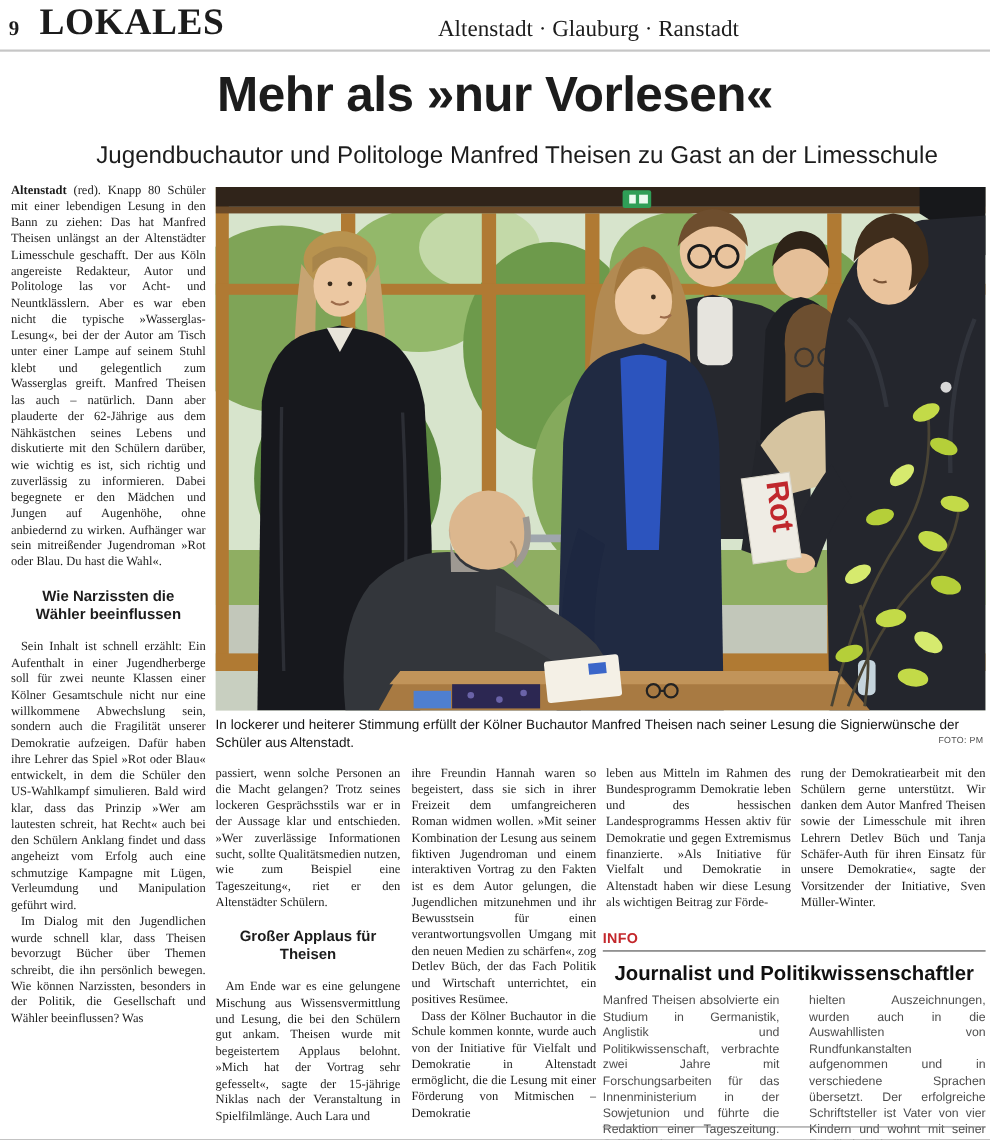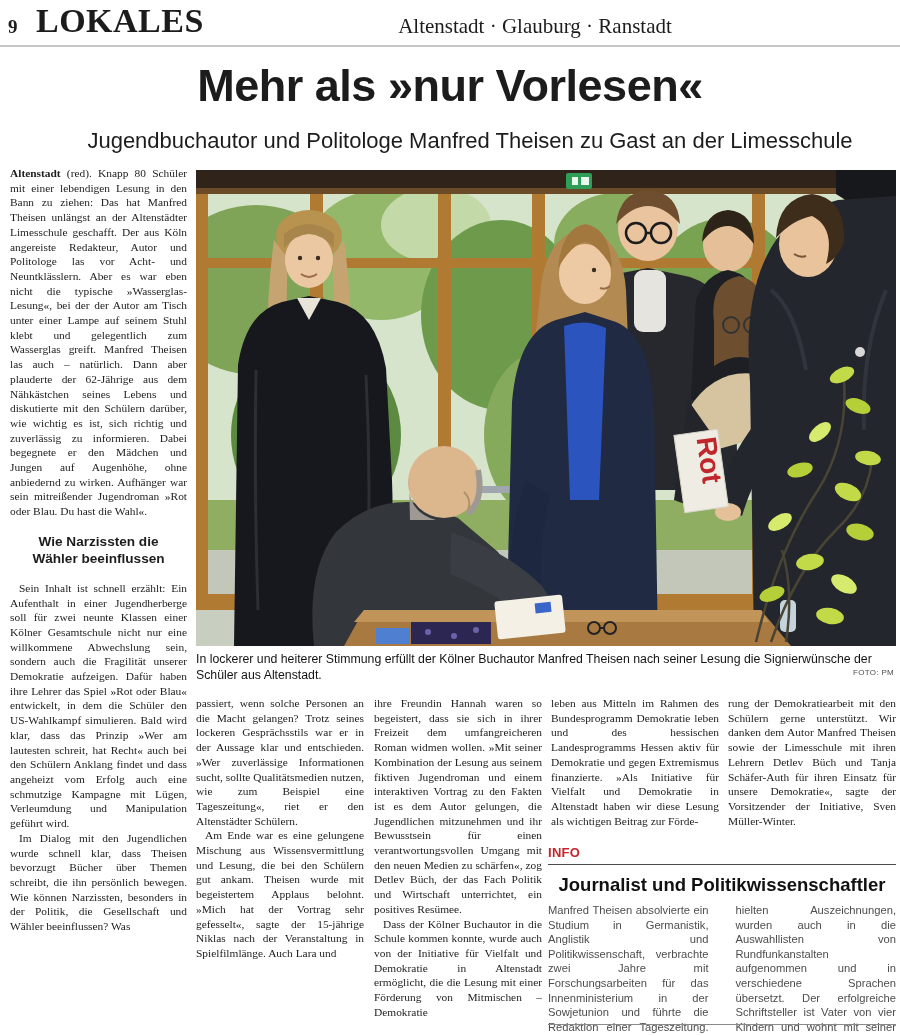--- a/index.html
+++ b/index.html
@@ -230,20 +230,21 @@
     </svg>
   </div>
 
   <div class="caption">
     <span>In lockerer und heiterer Stimmung erfüllt der Kölner Buchautor Manfred Theisen nach seiner Lesung die Signierwünsche der Schüler aus Altenstadt.</span>
     <span class="photo-credit">FOTO: PM</span>
   </div>
 
   <div class="bodycol c1">
     <p>passiert, wenn solche Personen an die Macht gelangen? Trotz seines lockeren Gesprächsstils war er in der Aussage klar und entschieden. »Wer zuverlässige Informationen sucht, sollte Qualitätsmedien nutzen, wie zum Beispiel eine Tageszeitung«, riet er den Altenstädter Schülern.</p>
+    <div class="crosshead">Großer Applaus für Theisen</div>
     <p class="indent">Am Ende war es eine gelungene Mischung aus Wissensvermittlung und Lesung, die bei den Schülern gut ankam. Theisen wurde mit begeistertem Applaus belohnt. »Mich hat der Vortrag sehr gefesselt«, sagte der 15-jährige Niklas nach der Veranstaltung in Spielfilmlänge. Auch Lara und</p>
   </div>
   <div class="bodycol c2">
     <p>ihre Freundin Hannah waren so begeistert, dass sie sich in ihrer Freizeit dem umfangreicheren Roman widmen wollen. »Mit seiner Kombination der Lesung aus seinem fiktiven Jugendroman und einem interaktiven Vortrag zu den Fakten ist es dem Autor gelungen, die Jugendlichen mitzunehmen und ihr Bewusstsein für einen verantwortungsvollen Umgang mit den neuen Medien zu schärfen«, zog Detlev Büch, der das Fach Politik und Wirtschaft unterrichtet, ein positives Resümee.</p>
     <p class="indent">Dass der Kölner Buchautor in die Schule kommen konnte, wurde auch von der Initiative für Vielfalt und Demokratie in Altenstadt ermöglicht, die die Lesung mit einer Förderung von Mitmischen – Demokratie</p>
   </div>
   <div class="bodycol c3">
     <p>leben aus Mitteln im Rahmen des Bundesprogramm Demokratie leben und des hessischen Landesprogramms Hessen aktiv für Demokratie und gegen Extremismus finanzierte. »Als Initiative für Vielfalt und Demokratie in Altenstadt haben wir diese Lesung als wichtigen Beitrag zur Förde-</p>
   </div>
   <div class="bodycol c4">

